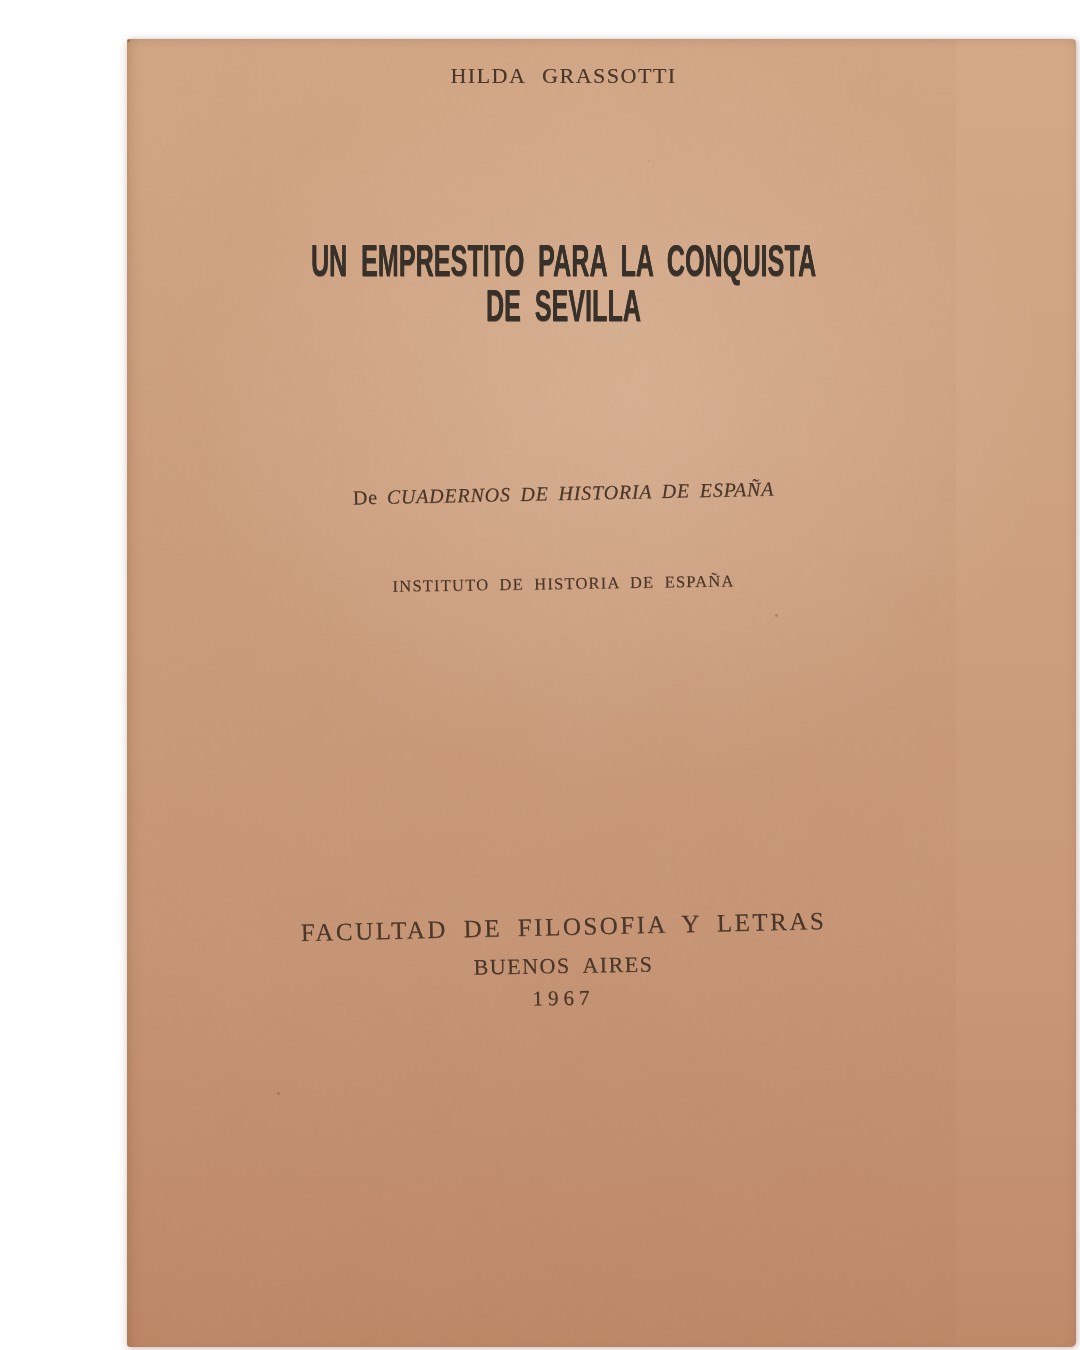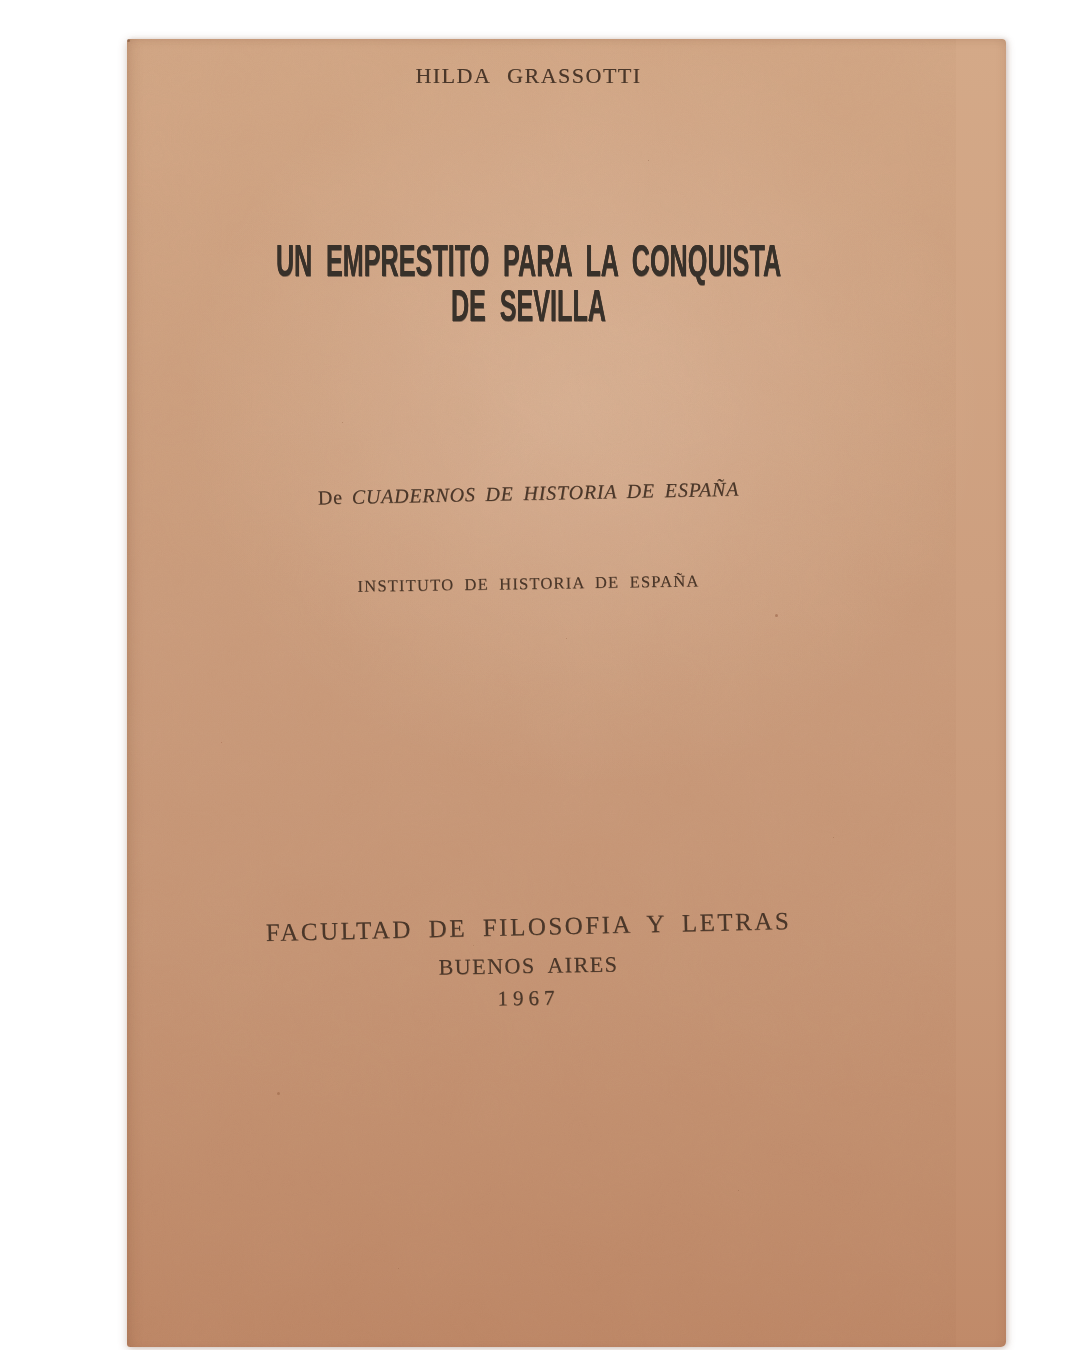--- a/index.html
+++ b/index.html
@@ -18,21 +18,21 @@
     width: 1080px;
     height: 1350px;
     background: var(--bg);
     overflow: hidden;
     font-family: "Liberation Serif", serif;
   }
   .cover {
     position: absolute;
     left: 127px;
     top: 39px;
-    width: 879px;
+    width: 949px;
     height: 1308px;
     background:
       radial-gradient(ellipse 70% 45% at 52% 28%, rgba(255,238,220,0.22), rgba(255,238,220,0) 65%),
       linear-gradient(180deg, var(--paper-top) 0%, var(--paper-mid) 42%, var(--paper-low) 70%, var(--paper-bottom) 100%);
     border-radius: 3px 4px 5px 3px;
     box-shadow:
       0 2px 10px rgba(110,70,45,0.28),
       2px 0 4px rgba(110,70,45,0.15),
       inset 10px 0 16px -12px rgba(100,55,30,0.35),
       inset -8px 0 14px -12px rgba(100,55,30,0.25),

